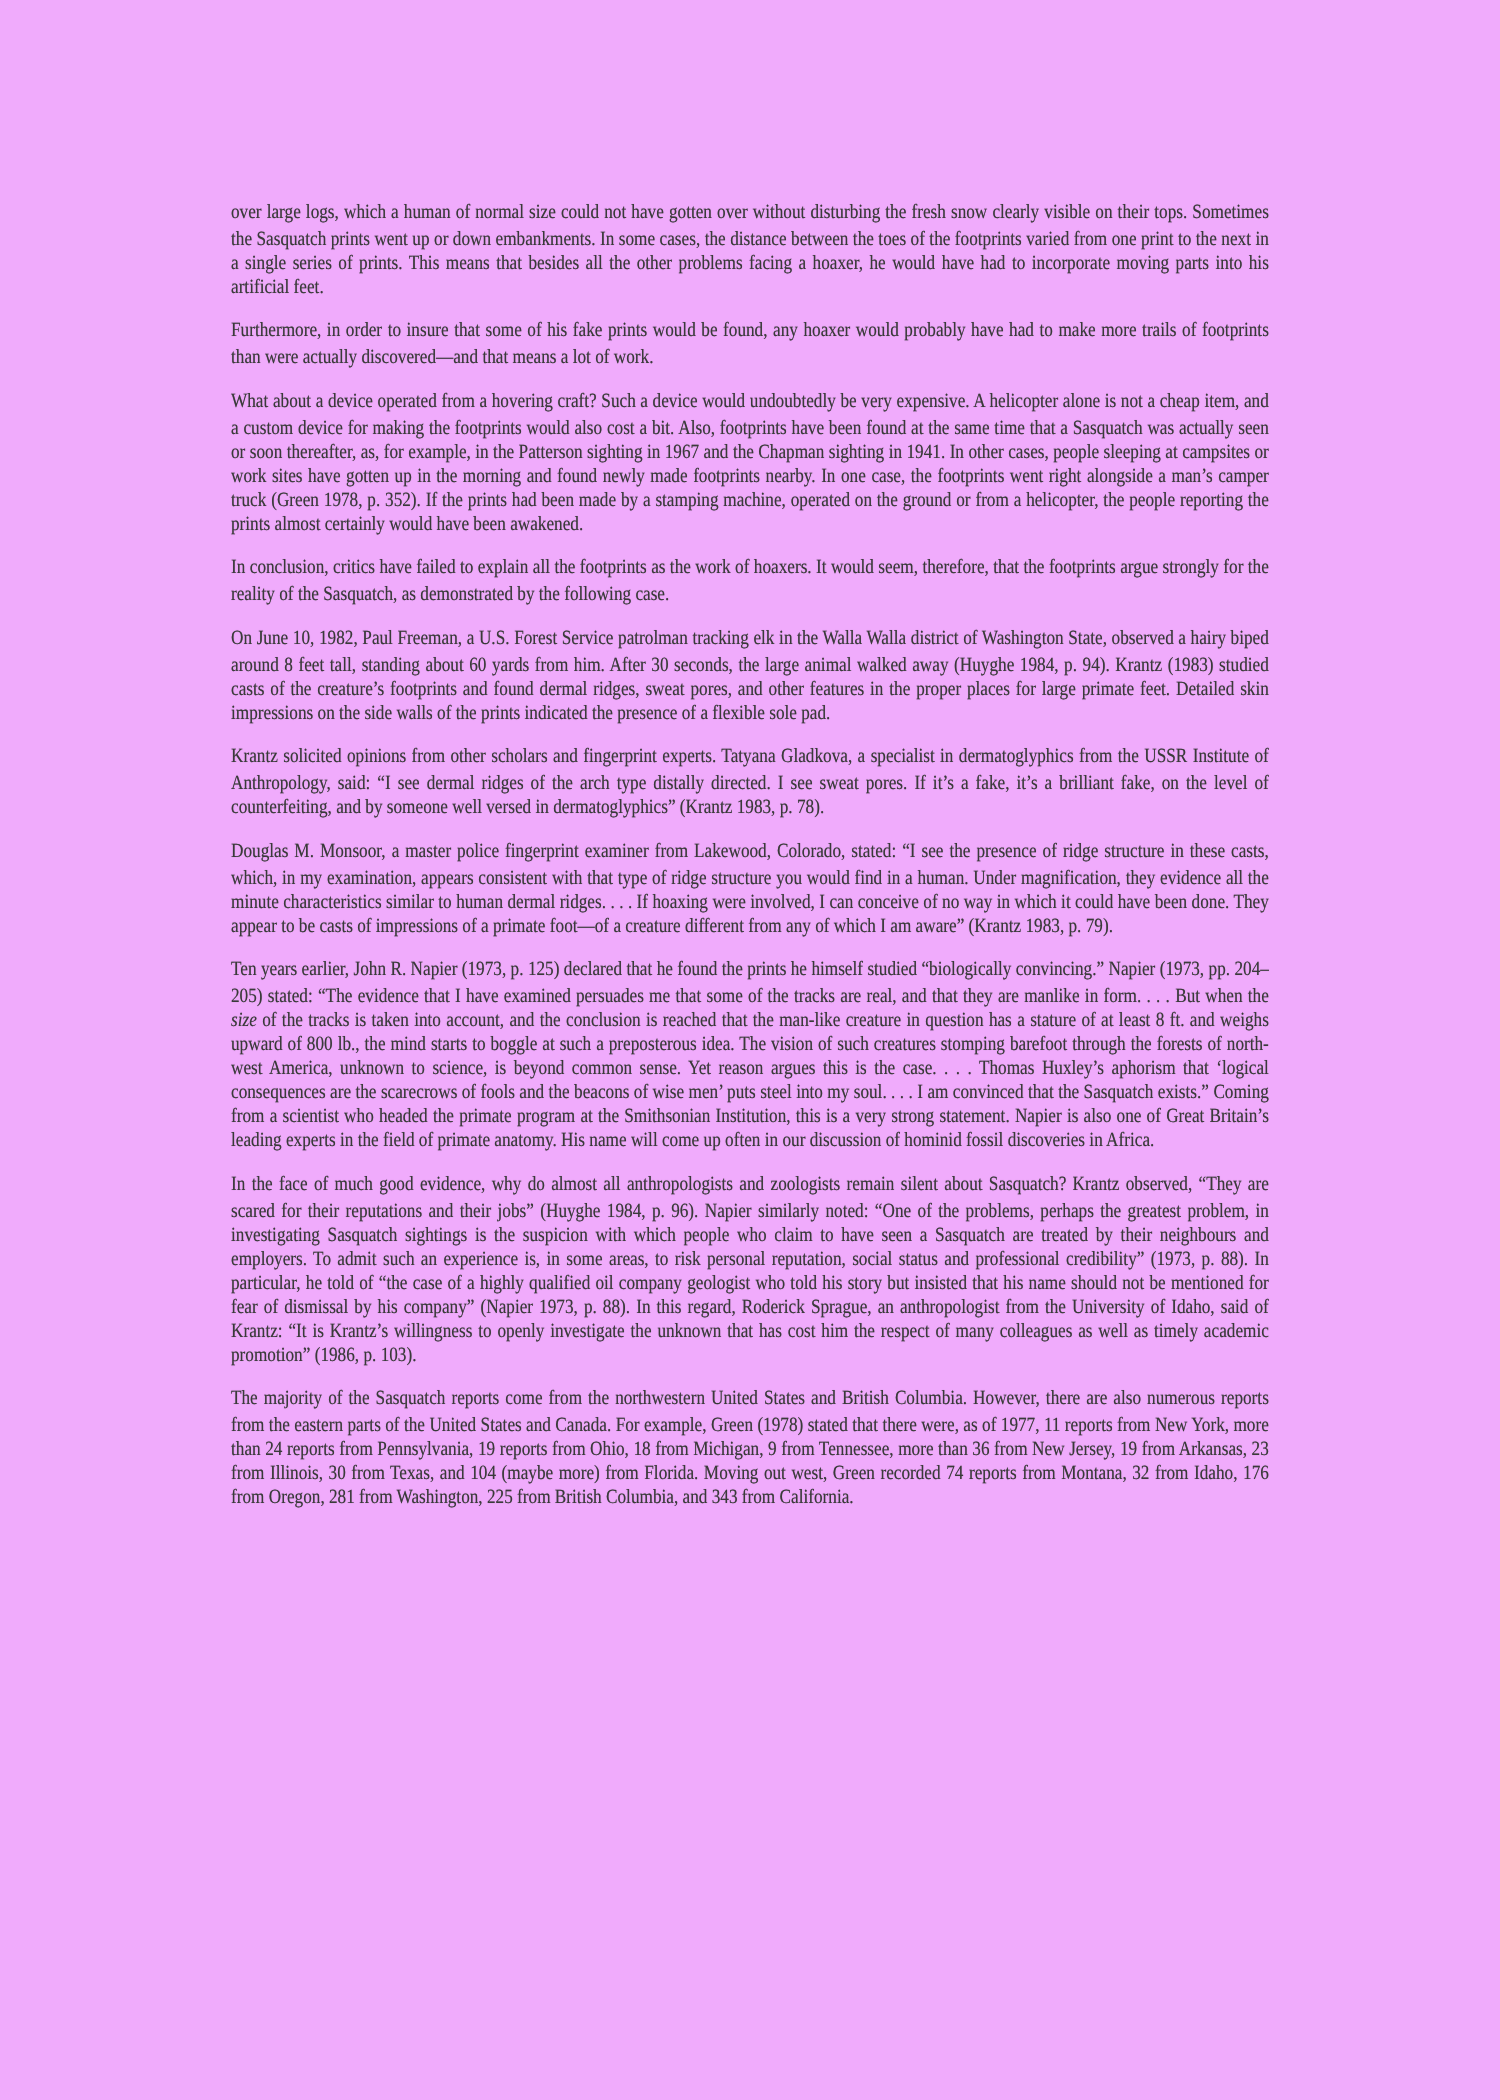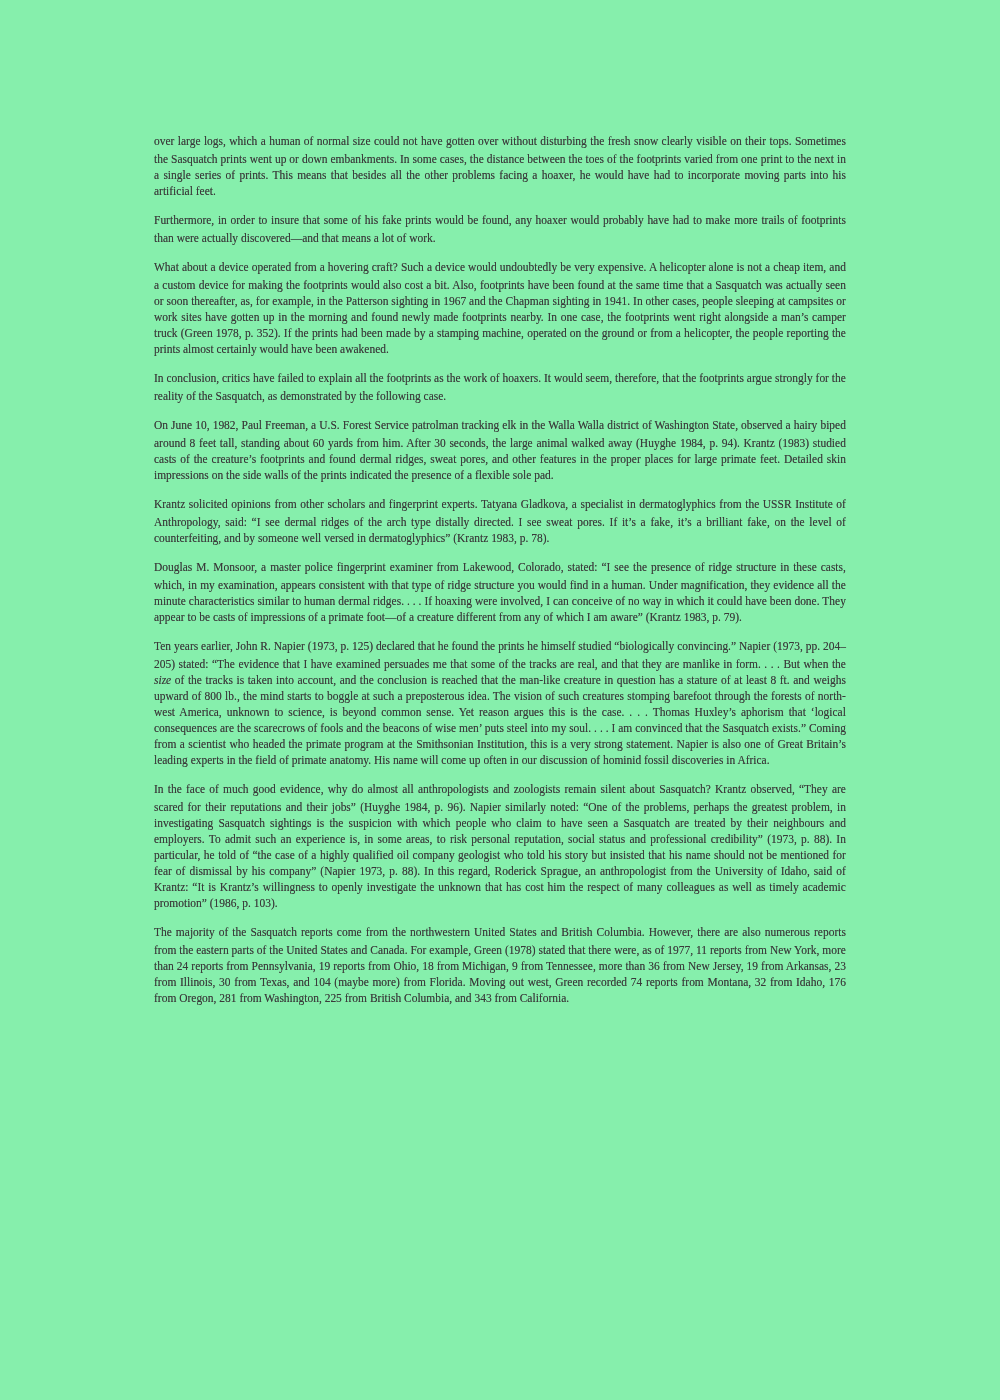--- a/index.html
+++ b/index.html
@@ -11,21 +11,21 @@
     width: 1000px;
     height: 1400px;
     position: relative;
     overflow: hidden;
   }
   .page {
     position: absolute;
     left: 0; top: 0;
     width: 1000px;
     height: 1400px;
-    background: #86efac;
+    background: #f0abfc;
   }
   .text-column {
     position: absolute;
     left: 154px;
     top: 130px;
     width: 814px;               
     transform: scaleX(0.85);
     transform-origin: 0 0;
     font-family: "Liberation Serif", "DejaVu Serif", serif;
     font-size: 13.5px;

